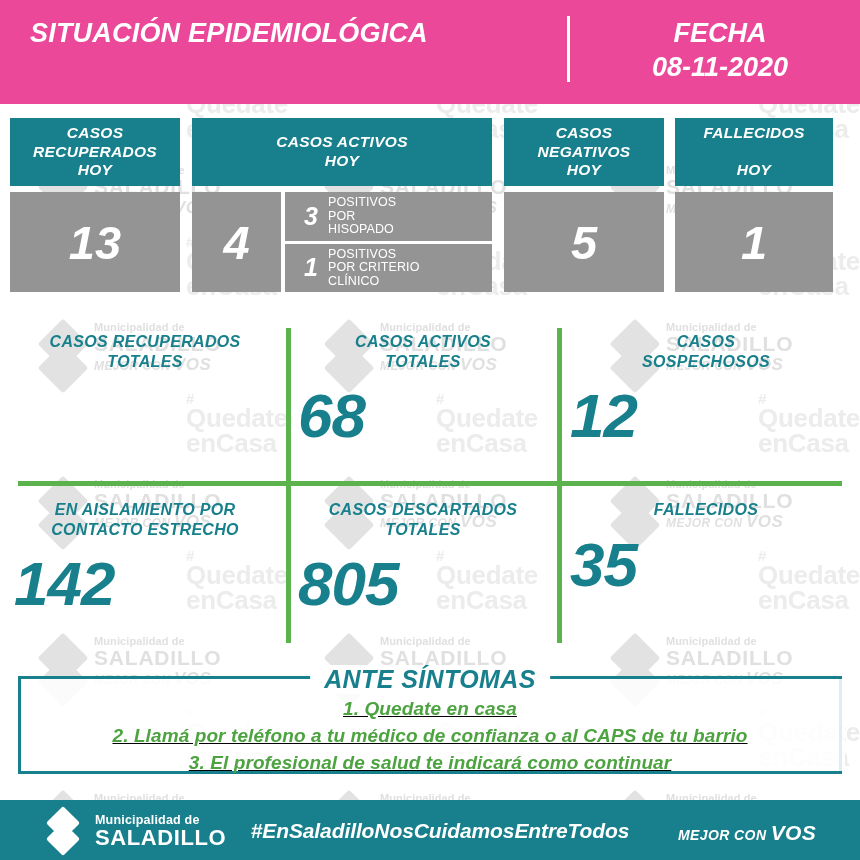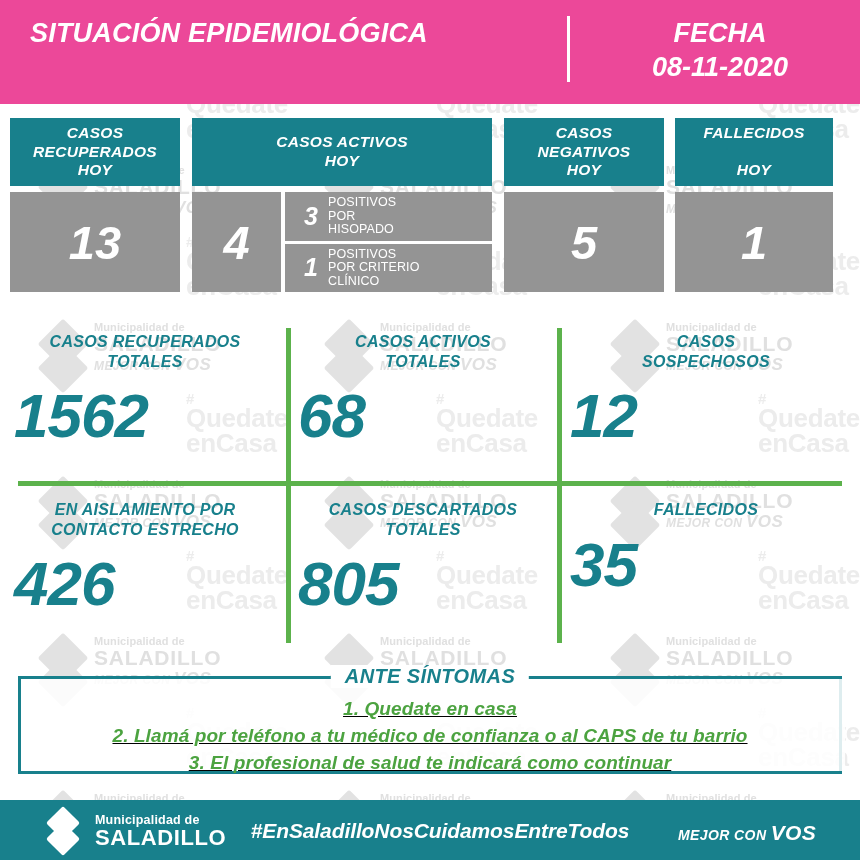--- a/index.html
+++ b/index.html
@@ -218,21 +218,21 @@
     z-index: 6;
     background: transparent;
   }
   .sint-title {
     position: absolute;
     left: 50%; top: -14px;
     transform: translateX(-50%);
     background: #ffffff;
     padding: 0 14px;
     color: #18808C;
-    font-size: 20px;
+    font-size: 25px;
     font-weight: bold;
     font-style: italic;
     letter-spacing: .4px;
     white-space: nowrap;
   }
   .sint-list {
     position: absolute;
     left: 0; top: 17px;
     width: 100%;
     text-align: center;
@@ -647,36 +647,35 @@
     </div>
   </div>
 
   <div class="totals">
     <div class="gl gl-v1"></div>
     <div class="gl gl-v2"></div>
     <div class="gl gl-h"></div>
 
     <div class="cell" style="left:14px; top:14px; width:262px;">
       <div class="cell-lbl">CASOS RECUPERADOS<br>TOTALES</div>
-      <div class="cell-num">1562</div>
     </div>
 
     <div class="cell" style="left:298px; top:14px; width:250px;">
       <div class="cell-lbl">CASOS ACTIVOS<br>TOTALES</div>
       <div class="cell-num">68</div>
     </div>
 
     <div class="cell" style="left:570px; top:14px; width:272px;">
       <div class="cell-lbl">CASOS<br>SOSPECHOSOS</div>
       <div class="cell-num">12</div>
     </div>
 
     <div class="cell" style="left:14px; top:182px; width:262px;">
       <div class="cell-lbl">EN AISLAMIENTO POR<br>CONTACTO ESTRECHO</div>
-      <div class="cell-num">426</div>
+      <div class="cell-num">142</div>
     </div>
 
     <div class="cell" style="left:298px; top:182px; width:250px;">
       <div class="cell-lbl">CASOS DESCARTADOS<br>TOTALES</div>
       <div class="cell-num">805</div>
     </div>
 
     <div class="cell" style="left:570px; top:182px; width:272px;">
       <div class="cell-lbl">FALLECIDOS</div>
       <div class="cell-num">35</div>

